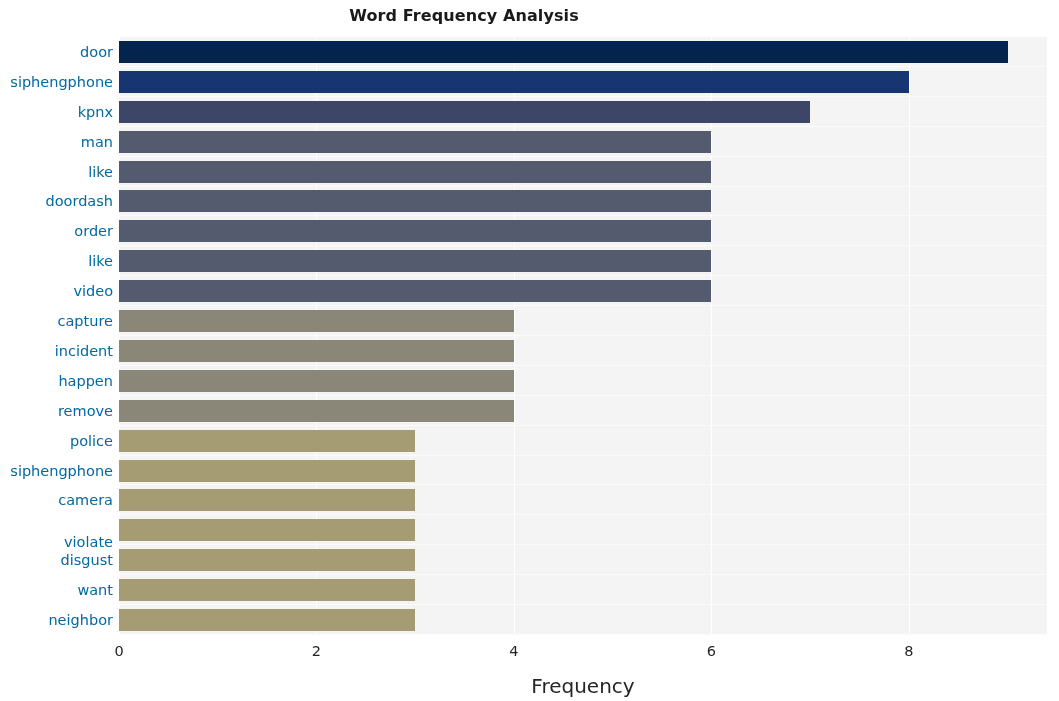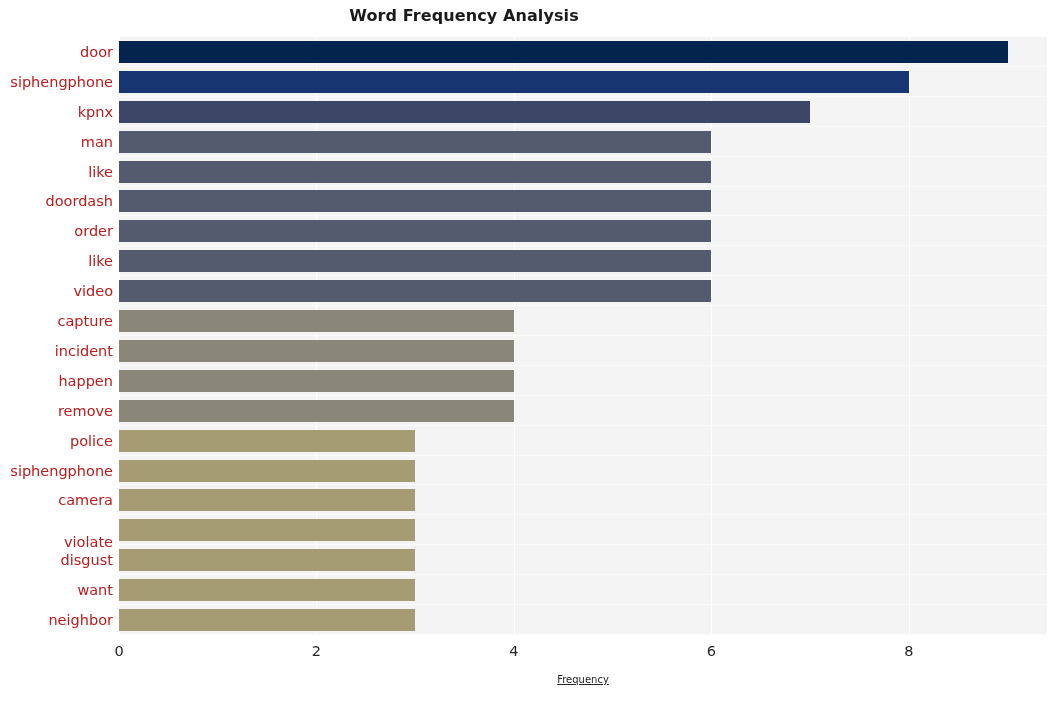--- a/index.html
+++ b/index.html
@@ -84,21 +84,21 @@
     top: 37px;
     width: 113px;
     height: 598px;
   }
   .y-label {
     position: absolute;
     right: 0;
     width: 113px;
     text-align: right;
     font-size: 14.5px;
-    color: #b91c1c;
+    color: #0369a1;
     height: 22px;
     line-height: 22px;
     white-space: nowrap;
   }
 
   
   #x-labels {
     position: absolute;
     left: 0;
     top: 643px;
@@ -113,23 +113,22 @@
     color: #262626;
     white-space: nowrap;
   }
 
   #x-axis-title {
     position: absolute;
     left: 119px;
     top: 674px;
     width: 928px;
     text-align: center;
-    font-size: 10px;
+    font-size: 20px;
     color: #262626;
-    text-decoration: underline;
   }
 </style>
 </head>
 <body>
 
 <div id="figure">
 
   <div id="chart-title">Word Frequency Analysis</div>
 
   <div id="plot-area">

